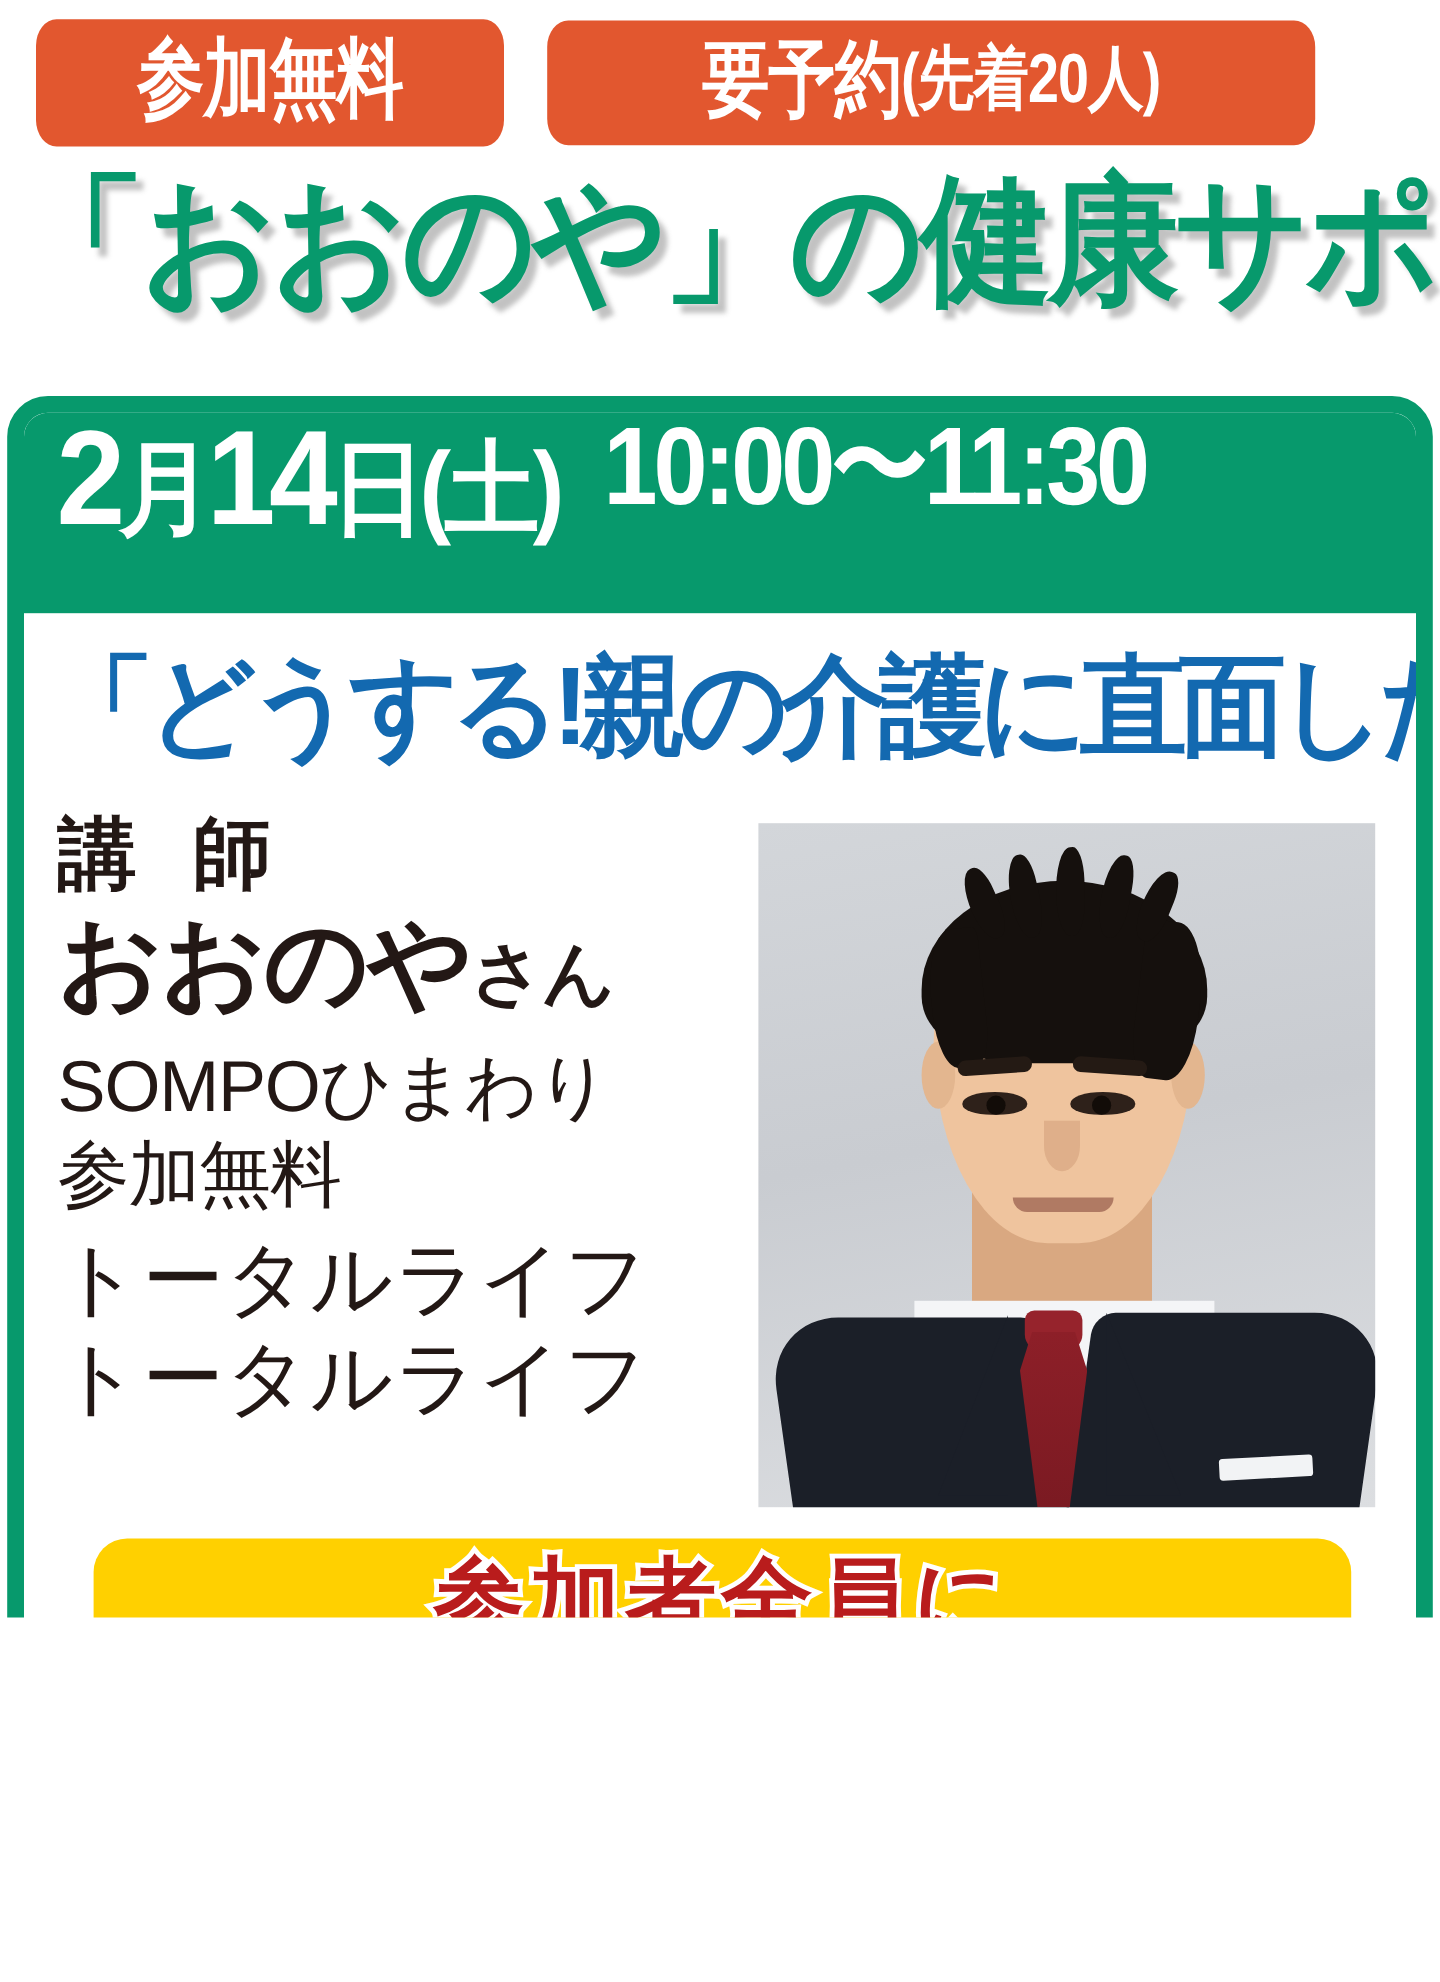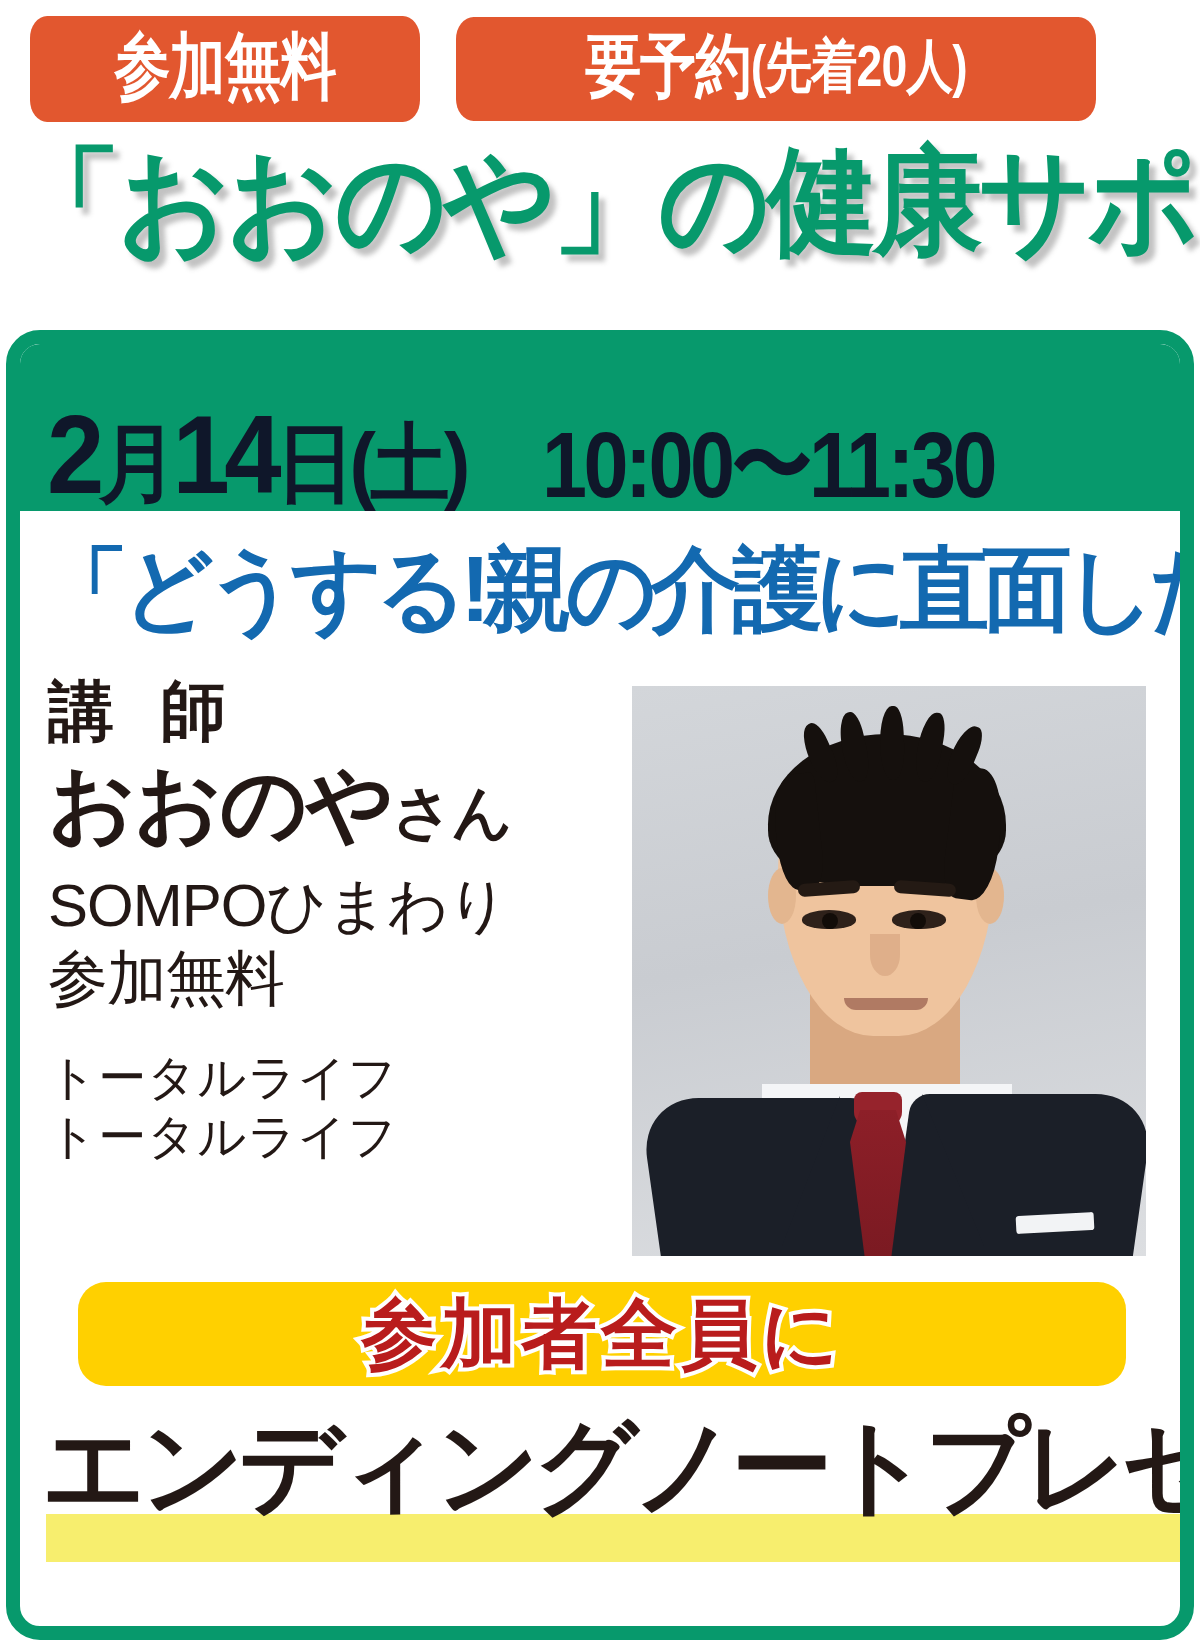--- a/index.html
+++ b/index.html
@@ -10,21 +10,21 @@
   body {
     width: 1200px;
     height: 1652px;
     font-family: "Liberation Sans", "DejaVu Sans", sans-serif;
     overflow: hidden;
   }
 
   #poster {
     position: relative;
     width: 1200px;
-    height: 1652px;
+    height: 1348px;
     background: #ffffff;
     overflow: hidden;
   }
 
   
   .badges {
     position: absolute;
     left: 30px;
     top: 16px;
     display: flex;
@@ -99,26 +99,25 @@
 
   
   .date-band {
     position: absolute;
     left: -1px;
     top: -1px;
     width: 1162px;
     height: 168px;
     background: #07996C;
     display: flex;
-    align-items: flex-end;
+    align-items: flex-start;
     padding-left: 28px;
     box-sizing: border-box;
-    color: #0f172a;
-    white-space: nowrap;
-    gap: 39px;
+    color: #ffffff;
+    white-space: nowrap;
   }
   .date-main {
     font-size: 112px;
     font-weight: 700;
     letter-spacing: -6px;
     transform: scaleX(0.92);
     transform-origin: left center;
     line-height: 1;
   }
   .date-main .kanji { font-size: 86px; }
@@ -176,25 +175,25 @@
   }
   .lecturer-affil {
     font-size: 60px;
     font-weight: 400;
     line-height: 1.22;
     letter-spacing: -1px;
     margin-top: 14px;
     white-space: nowrap;
   }
   .lecturer-role {
-    font-size: 48px;
+    font-size: 68px;
     font-weight: 400;
     line-height: 1.22;
     letter-spacing: 1px;
-    margin-top: 34px;
+    margin-top: 10px;
     white-space: nowrap;
   }
 
   
   .portrait {
     position: absolute;
     left: 612px;
     top: 342px;
     width: 514px;
     height: 570px;

